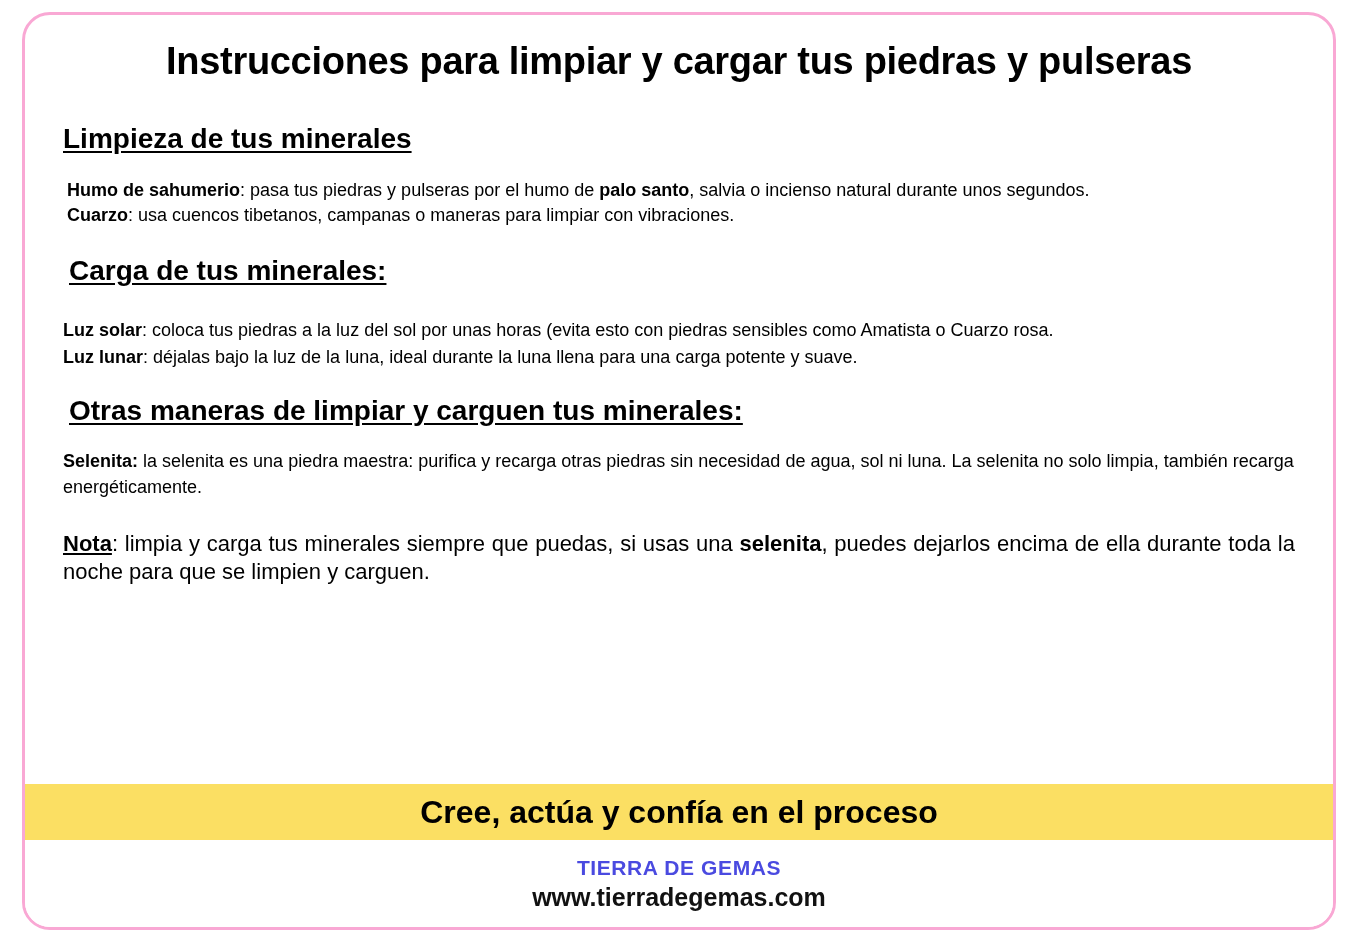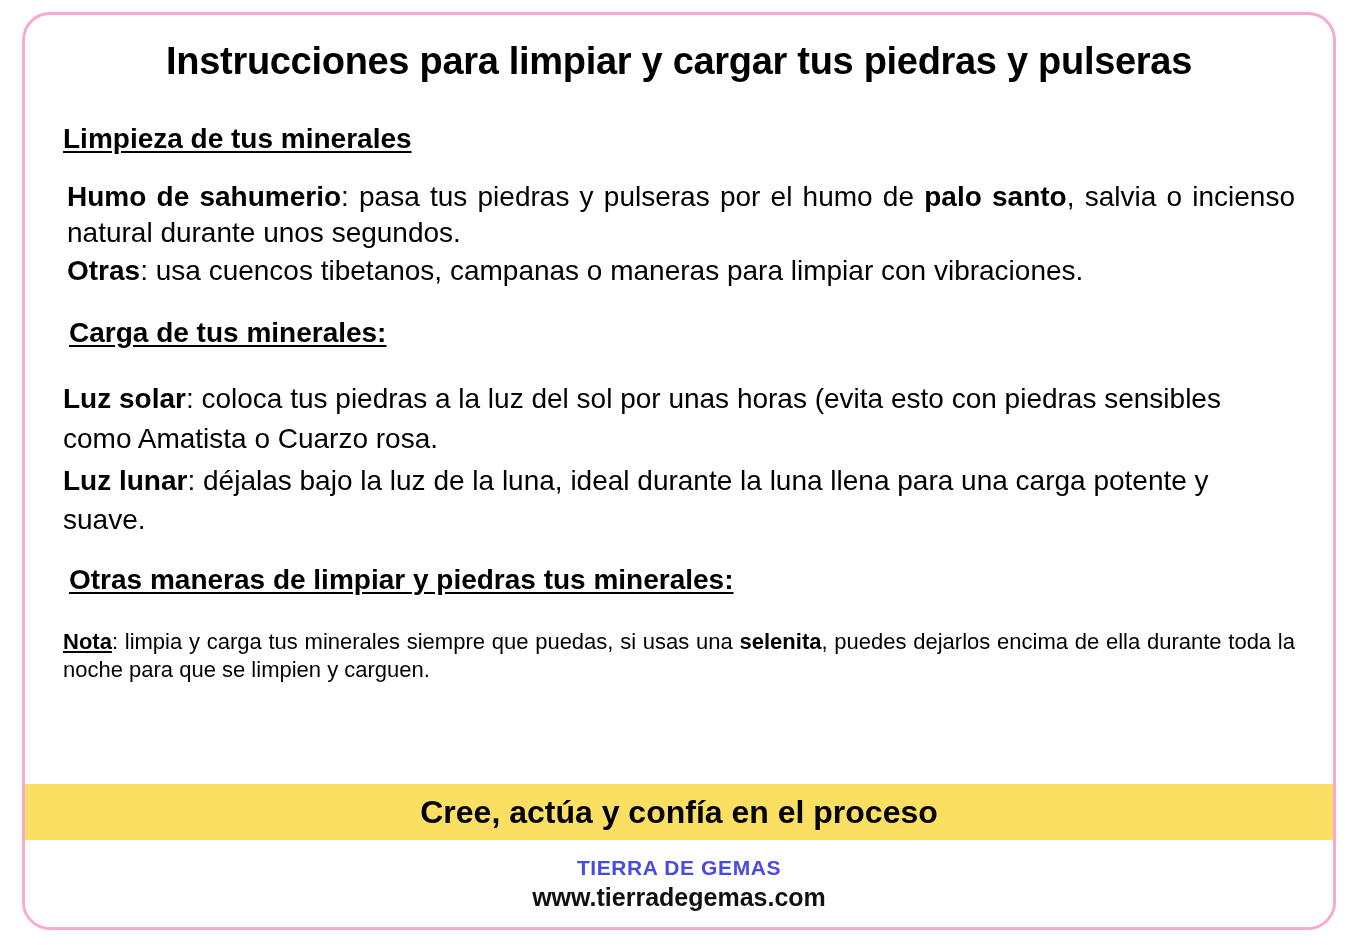--- a/index.html
+++ b/index.html
@@ -53,21 +53,21 @@
     margin: 0;
     padding: 0;
     line-height: 1.3;
   }
 
   .sec1-head { margin-top: 38px; margin-left: 0px; }
   .sec2-head { margin-top: 26px; margin-left: 6px; }
   .sec3-head { margin-top: 22px; margin-left: 6px; }
 
   .para {
-    font-size: 28px;
+    font-size: 18px;
     line-height: 1.28;
     margin: 0;
   }
 
   .justify { text-align: justify; text-align-last: left; }
 
   .p-smoke {
     margin-top: 22px;
     margin-left: 4px;
   }
@@ -142,35 +142,38 @@
 
     <h1 class="doc-title">Instrucciones para limpiar y cargar tus piedras y pulseras</h1>
 
     <h2 class="section-head sec1-head">Limpieza de tus minerales</h2>
 
     <p class="para justify p-smoke">
       <span class="b">Humo de sahumerio</span><span>: pasa tus piedras y pulseras por el humo de </span><span class="b">palo santo</span><span>, salvia o incienso natural durante unos segundos.</span>
     </p>
 
     <p class="para p-sound">
-      <span class="b">Otras</span><span>: usa cuencos tibetanos, campanas o maneras para limpiar con vibraciones.</span>
+      <span class="b">Cuarzo</span><span>: usa cuencos tibetanos, campanas o maneras para limpiar con vibraciones.</span>
     </p>
 
     <h2 class="section-head sec2-head">Carga de tus minerales:</h2>
 
     <p class="para p-sun">
       <span class="b">Luz solar</span><span>: coloca tus piedras a la luz del sol por unas horas (evita esto con piedras sensibles como Amatista o Cuarzo rosa.</span>
     </p>
 
     <p class="para p-moon">
       <span class="b">Luz lunar</span><span>: déjalas bajo la luz de la luna, ideal durante la luna llena para una carga potente y suave.</span>
     </p>
 
-    <h2 class="section-head sec3-head">Otras maneras de limpiar y piedras tus minerales:</h2>
+    <h2 class="section-head sec3-head">Otras maneras de limpiar y carguen tus minerales:</h2>
 
+    <p class="para p-selenita">
+      <span class="b">Selenita:</span><span> la selenita es una piedra maestra: purifica y recarga otras piedras sin necesidad de agua, sol ni luna. La selenita no solo limpia, también recarga energéticamente.</span>
+    </p>
 
     <p class="para justify p-nota">
       <span class="b u">Nota</span><span>: limpia y carga tus minerales siempre que puedas, si usas una </span><span class="b">selenita</span><span>, puedes dejarlos encima de ella durante toda la noche para que se limpien y carguen.</span>
     </p>
 
   </div>
 
   <div class="banner">
     <div class="banner-text">Cree, actúa y confía en el proceso</div>
   </div>

